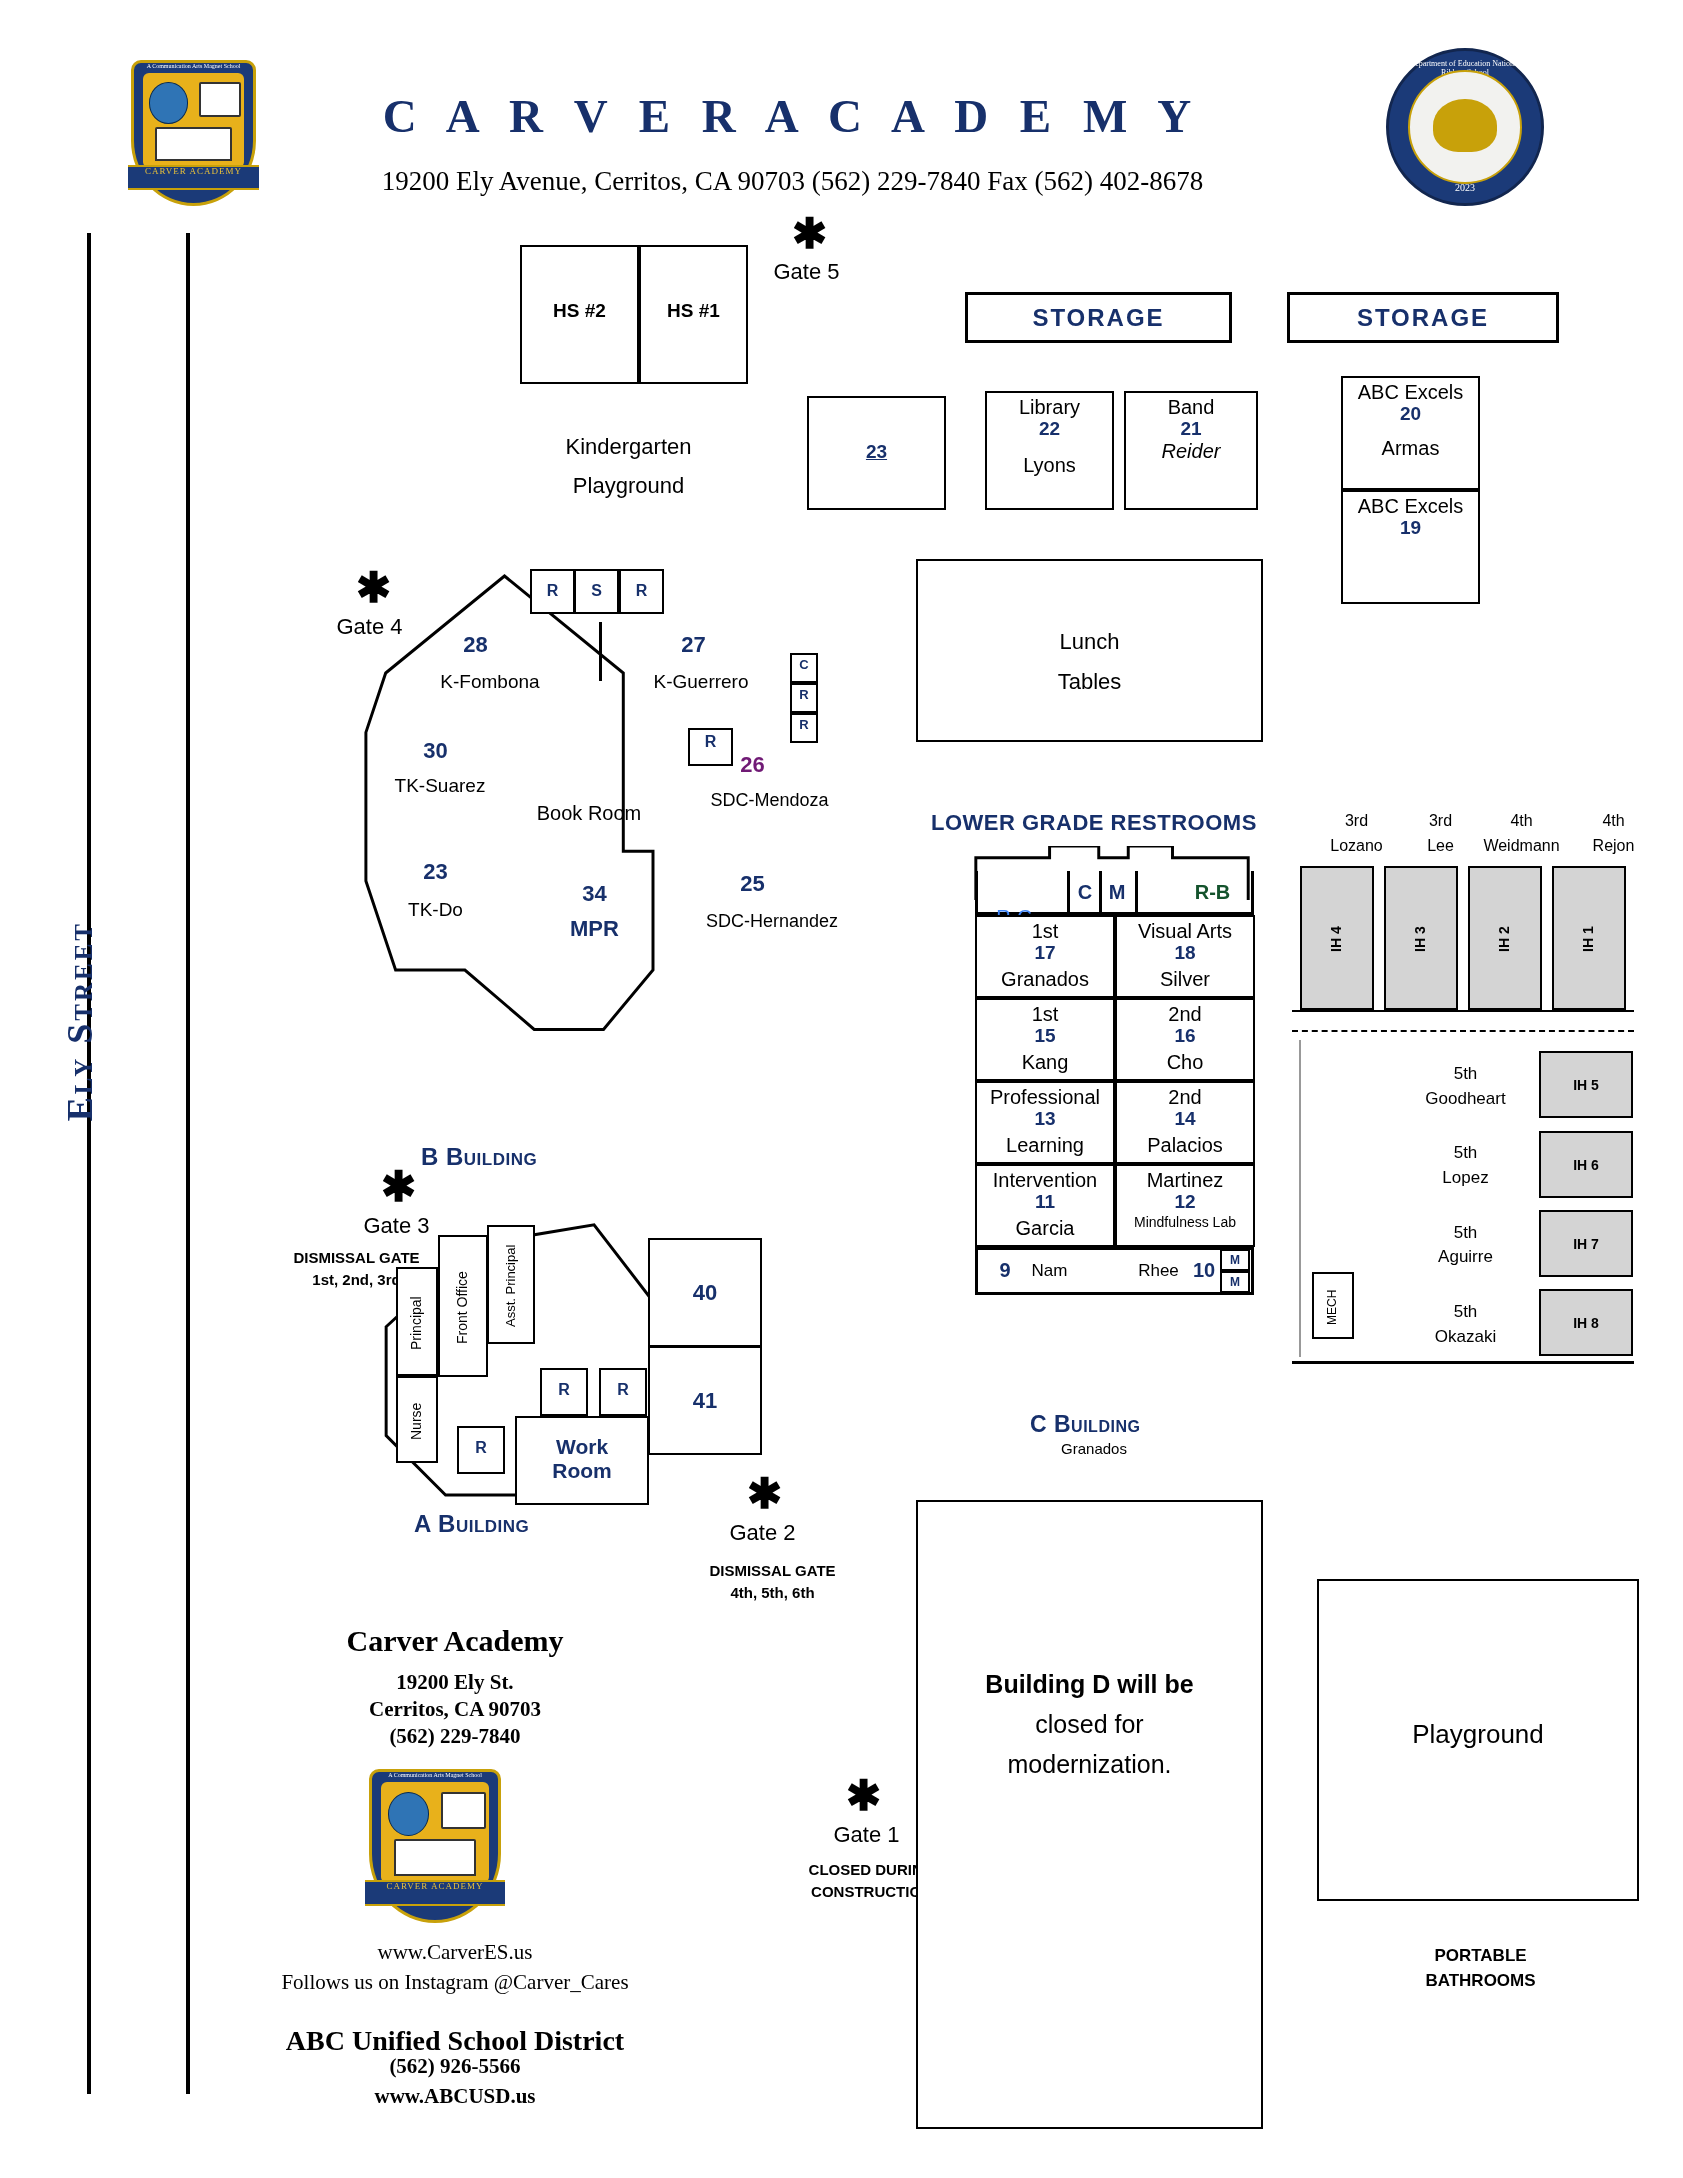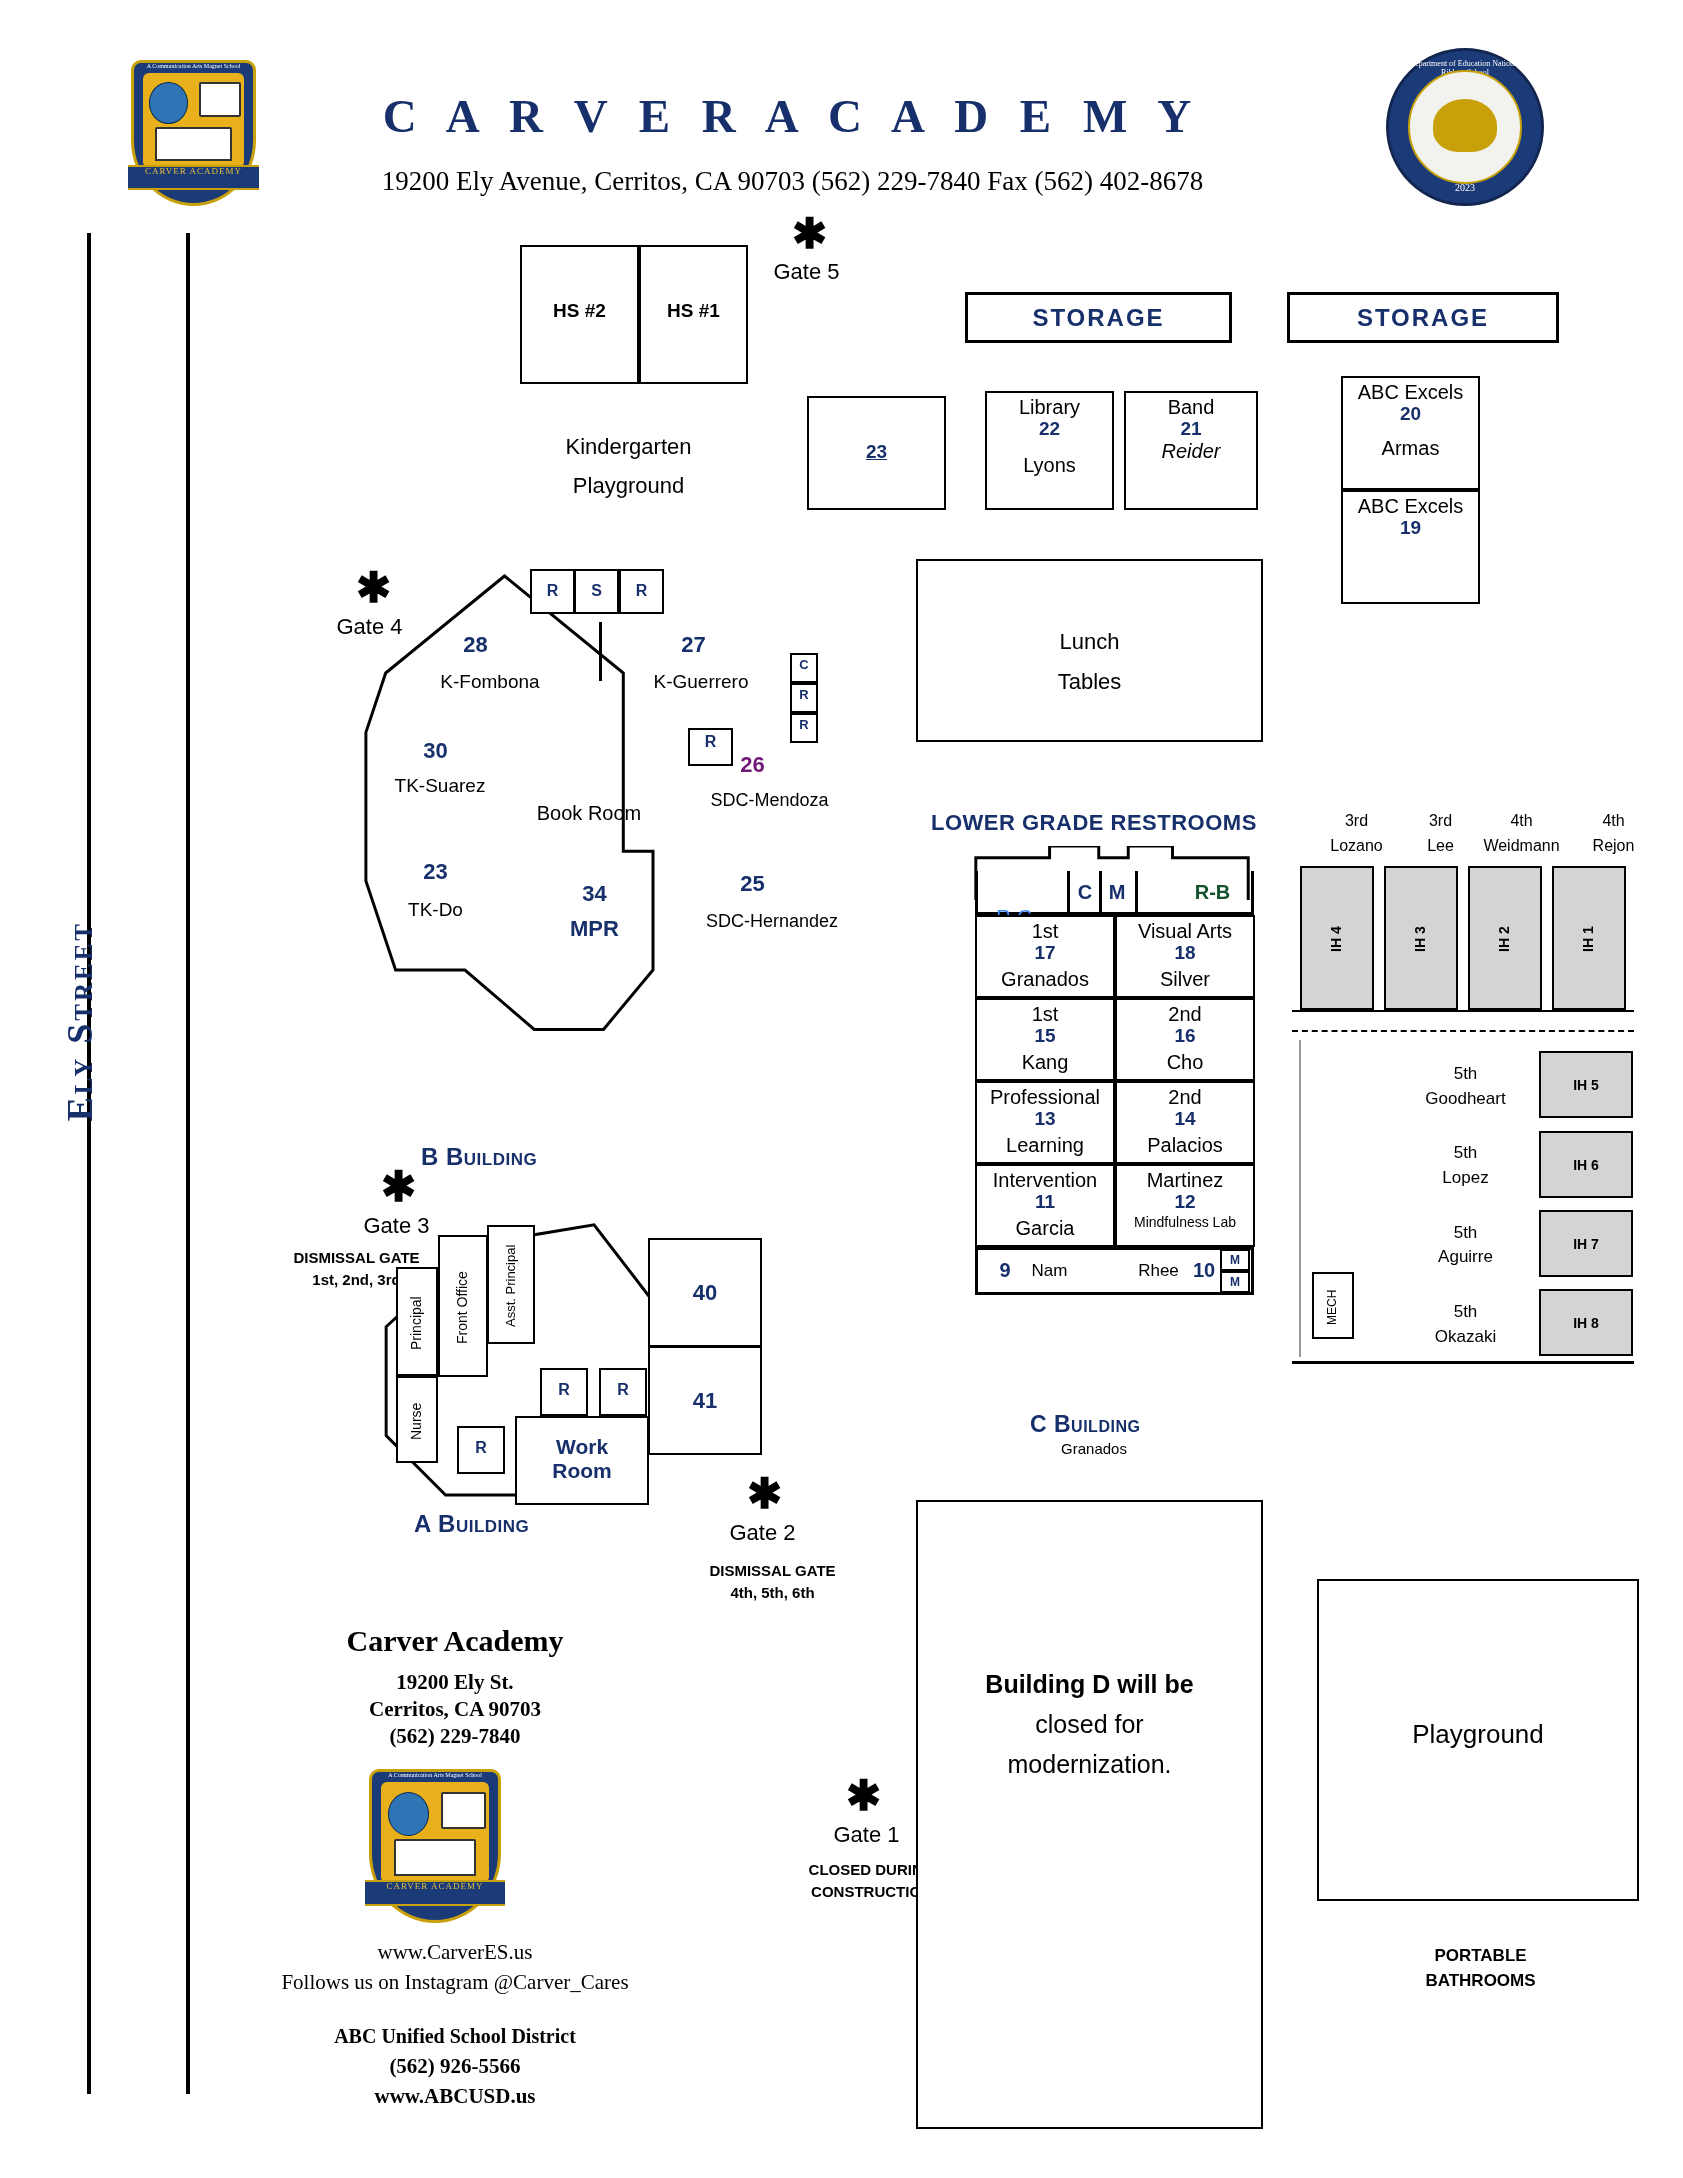--- a/index.html
+++ b/index.html
@@ -488,16 +488,16 @@
     <div class="globe"></div>
     <div class="lap"></div>
     <div class="book"></div>
     <div class="band"></div>
     <div class="bandtext">CARVER   ACADEMY</div>
   </div>
 </div>
 
 <div class="footer-line" style="left:158px;top:1940px;font-size:21px;">www.CarverES.us</div>
 <div class="footer-line" style="left:158px;top:1970px;font-size:21px;">Follows us on Instagram @Carver_Cares</div>
-<div class="footer-line" style="left:158px;top:2025px;font-size:20px;font-weight:bold;">ABC Unified School District</div>
+<div class="footer-line" style="left:158px;top:2025px;font-size:28px;font-weight:bold;">ABC Unified School District</div>
 <div class="footer-line" style="left:158px;top:2054px;font-size:21px;font-weight:bold;">(562) 926-5566</div>
 <div class="footer-line" style="left:158px;top:2084px;font-size:21px;font-weight:bold;">www.ABCUSD.us</div>
 
 
 </body></html>

